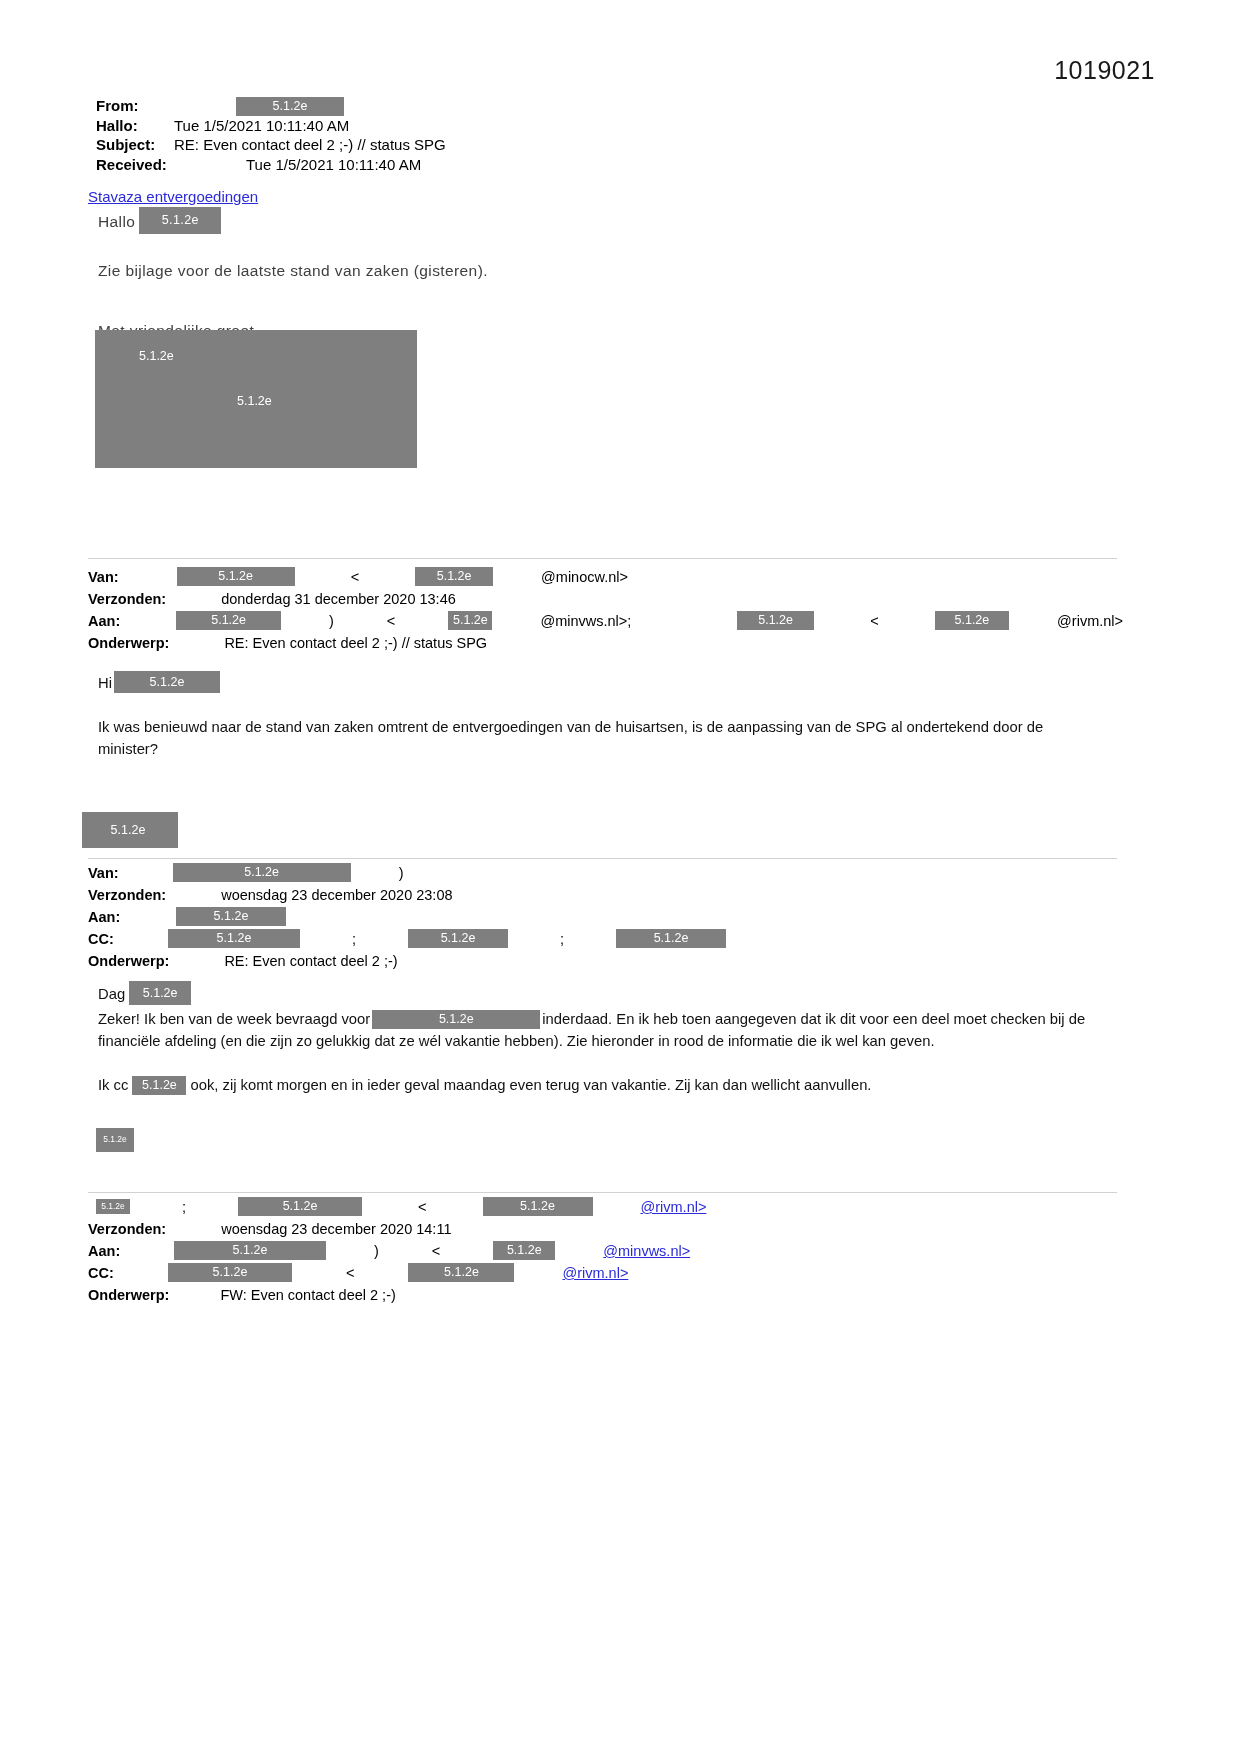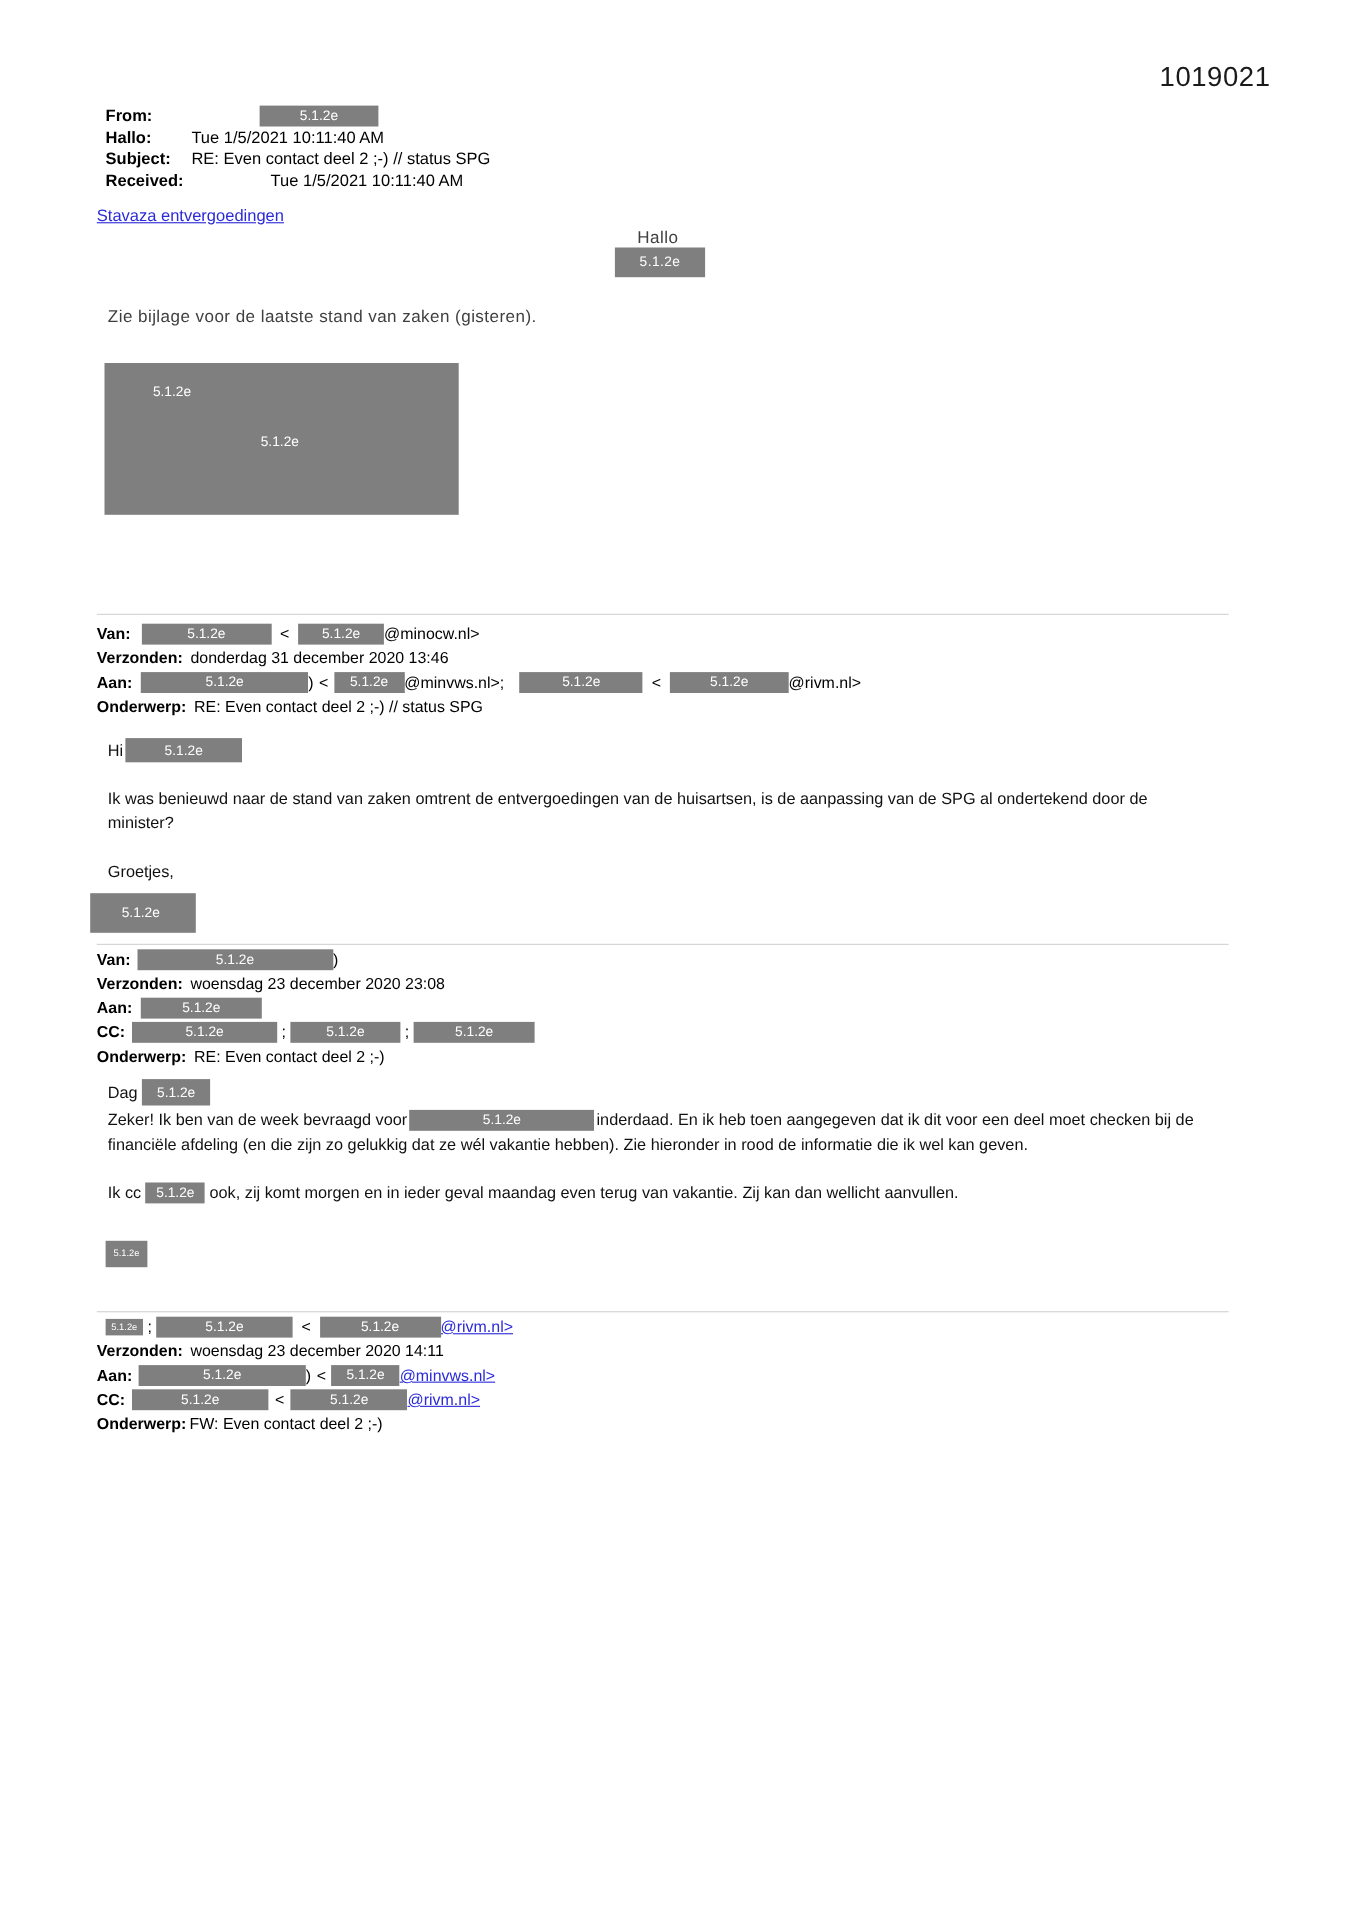--- a/index.html
+++ b/index.html
@@ -88,21 +88,21 @@
   .b1 {
     position: absolute;
     left: 98px;
     top: 208px;
     width: 1000px;
     font-size: 15.5px;
     color: #3f3f3f;
     letter-spacing: 0.4px;
   }
   .b1 .line { margin-bottom: 0; }
-  .b1 .hallo { display: flex; align-items: center; flex-direction: column; }
+  .b1 .hallo { display: flex; align-items: center; }
   .b1 .zie { margin-top: 27px; }
   .b1 .greet { margin-top: 42px; }
   .sig-block {
     position: absolute;
     left: 95px;
     top: 330px;
     width: 322px;
     height: 138px;
     background: #7f7f7f;
   }
@@ -134,20 +134,21 @@
     left: 88px;
     font-size: 14.5px;
     line-height: 22px;
     width: 1035px;
   }
   .q-row {
     display: flex;
     align-items: center;
     white-space: nowrap;
     height: 22px;
+    gap: 48px;
   }
   .q-lab {
     font-weight: bold;
     font-size: 14.5px;
     margin-right: 2px;
   }
   .q-lab.w {
     width: 44px;
     flex: 0 0 44px;
   }
@@ -251,21 +252,20 @@
       <span class="q-txt" style="margin-left:5px">RE: Even contact deel 2 ;-) // status SPG</span>
     </div>
   </div>
 
   <div class="qbody" style="top:672px">
     <div style="display:flex;align-items:flex-end">
       <span>Hi</span>
         <span class="rd" style="width:106px;height:22px;line-height:22px;margin-left:2px">5.1.2e</span>
     </div>
     <div style="margin-top:22px;width:968px">Ik was benieuwd naar de stand van zaken omtrent de entvergoedingen van de huisartsen, is de aanpassing van de SPG al ondertekend door de minister?</div>
-    <div style="margin-top:22px">Groetjes,</div>
   </div>
 
   <div class="blk" style="position:absolute;left:82px;top:812px;width:96px;height:36px">
     <span class="rd" style="background:transparent;position:absolute;left:16px;top:9px;width:60px">5.1.2e</span>
   </div>
 
   <div class="hr" style="top:858px"></div>
 
   <div class="q" style="top:862px">
     <div class="q-row">

